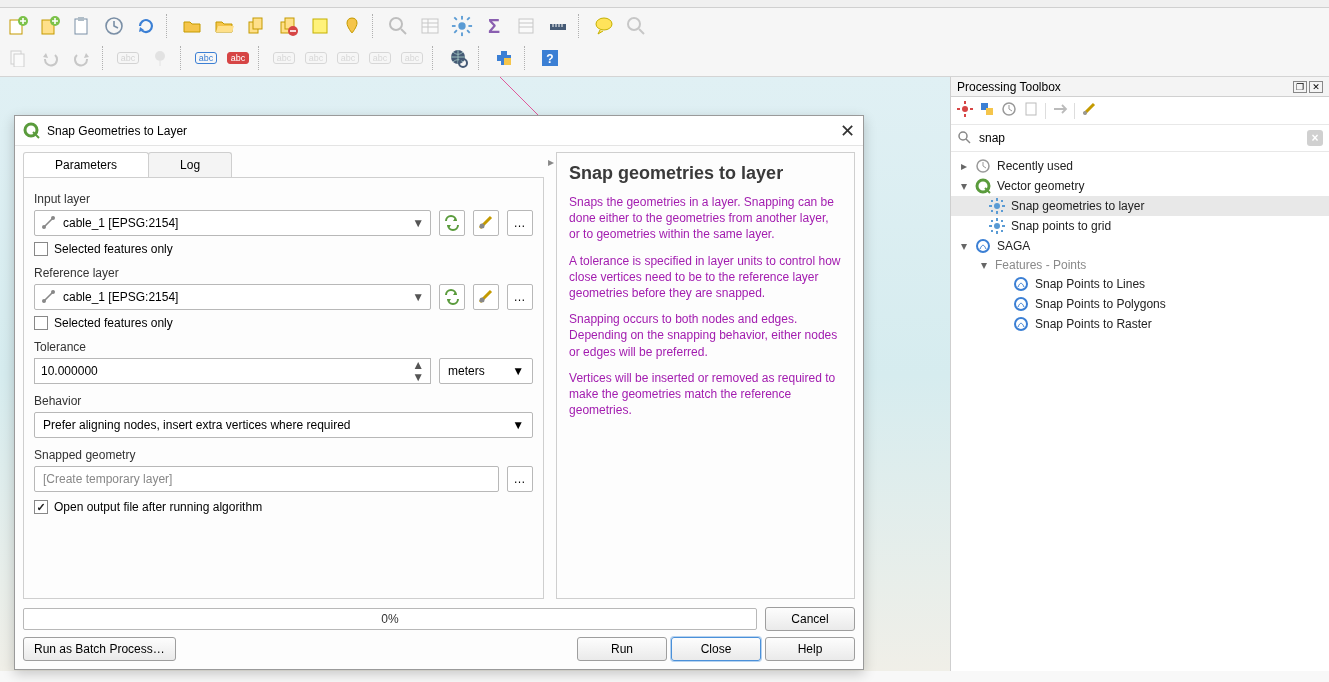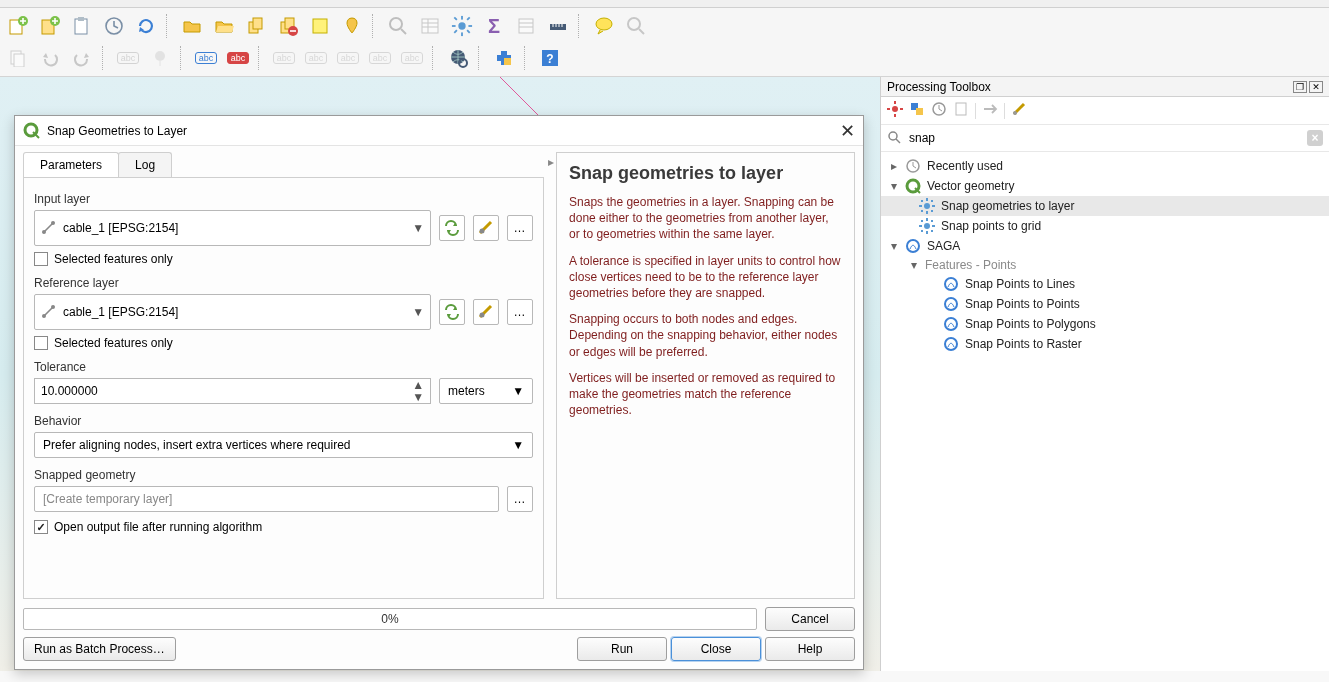--- a/index.html
+++ b/index.html
@@ -7,21 +7,21 @@
 .menu-frag { height: 8px; border-bottom: 1px solid #d0d0d0; background: #f0f0f0; }
 .toolbars { background: #f6f6f6; border-bottom: 1px solid #d4d4d4; padding: 2px 4px; }
 .tb-row { display: flex; align-items: center; gap: 4px; padding: 2px 0; }
 .tb-btn { width: 28px; height: 28px; display: flex; align-items: center; justify-content: center; border-radius: 3px; }
 .tb-sep { width: 6px; height: 24px; border-left: 1px dotted #b0b0b0; margin: 0 2px; }
 
 .main-area { display: flex; height: calc(100% - 88px); }
 .canvas { flex: 1; background: linear-gradient(180deg, #e0f0f4 0%, #d6ecef 50%, #f0efe8 100%); position: relative; }
 .canvas svg { position: absolute; top: 0; left: 0; }
 
-.toolbox-panel { width: 449px; background: #fff; border-left: 1px solid #cfcfcf; display: flex; flex-direction: column; }
+.toolbox-panel { width: 379px; background: #fff; border-left: 1px solid #cfcfcf; display: flex; flex-direction: column; }
 .panel-title { height: 20px; background: #f4f4f4; border-bottom: 1px solid #d0d0d0; padding: 2px 6px; font-size: 12px; display: flex; align-items: center; justify-content: space-between; }
 .panel-title .controls { display: flex; gap: 2px; }
 .panel-title .controls span { width: 14px; height: 12px; border: 1px solid #888; font-size: 9px; text-align: center; }
 .tb-tools { display: flex; gap: 6px; padding: 4px 6px; align-items: center; border-bottom: 1px solid #e8e8e8; }
 .search-row { padding: 4px 6px; display: flex; align-items: center; gap: 6px; border-bottom: 1px solid #e8e8e8; }
 .search-row input { flex: 1; border: none; outline: none; padding: 2px; }
 .search-clear { width: 16px; height: 16px; border-radius: 3px; background: #d0d0d0; color: #fff; display: flex; align-items: center; justify-content: center; font-weight: bold; }
 
 .tree { padding: 4px 0; overflow: auto; }
 .tree-row { display: flex; align-items: center; gap: 6px; padding: 2px 8px; white-space: nowrap; }
@@ -36,41 +36,41 @@
 .dialog { position: absolute; left: 14px; top: 115px; width: 850px; height: 555px; background: #fdfdfd; border: 1px solid #9a9a9a; box-shadow: 0 4px 12px rgba(0,0,0,0.2); display: flex; flex-direction: column; }
 .dlg-title { height: 30px; display: flex; align-items: center; padding: 0 8px; background: #fff; border-bottom: 1px solid #e4e4e4; }
 .dlg-title .q { width: 18px; height: 18px; margin-right: 6px; }
 .dlg-title .close { margin-left: auto; font-size: 18px; color: #333; cursor: pointer; }
 .dlg-body { flex: 1; display: flex; flex-direction: column; padding: 6px 8px 8px 8px; }
 .dlg-split { display: flex; gap: 12px; flex: 1; }
 .dlg-left { flex: 1.05; display: flex; flex-direction: column; }
 .dlg-right { flex: 0.55; border: 1px solid #cfcfcf; padding: 10px 12px; position: relative; }
 .dlg-right .grip { position: absolute; left: -9px; top: 2px; color: #888; }
 .tabs { display: flex; border-bottom: 1px solid #cfcfcf; }
-.tab { padding: 5px 16px; border: 1px solid #cfcfcf; border-bottom: none; background: #f4f4f4; margin-right: -1px; border-radius: 3px 3px 0 0; text-align: center; }
+.tab { padding: 5px 31px; border: 1px solid #cfcfcf; border-bottom: none; background: #f4f4f4; margin-right: -1px; border-radius: 3px 3px 0 0; text-align: center; }
 .tab.active { background: #fff; }
 .params { border: 1px solid #cfcfcf; border-top: none; padding: 10px 10px 6px 10px; flex: 1; }
 .field-label { color: #333; margin: 4px 0 4px 0; }
 .hrow { display: flex; align-items: center; gap: 8px; }
-.combo { flex: 1; height: 36px; border: 1px solid #b8b8b8; background: #fff; display: flex; align-items: center; padding: 0 6px; border-radius: 2px; }
+.combo { flex: 1; height: 26px; border: 1px solid #b8b8b8; background: #fff; display: flex; align-items: center; padding: 0 6px; border-radius: 2px; }
 .combo .caret { margin-left: auto; color: #555; }
 .smallbtn { width: 26px; height: 26px; border: 1px solid #b8b8b8; background: #fff; border-radius: 2px; display: flex; align-items: center; justify-content: center; }
 .chk { display: flex; align-items: center; gap: 6px; margin: 6px 0 10px 0; }
 .chk .box { width: 14px; height: 14px; border: 1px solid #888; background: #fff; display: inline-flex; align-items: center; justify-content: center; }
 .chk .box.checked::after { content: "✓"; font-size: 11px; line-height: 1; color: #222; font-weight: bold; }
 .spin { flex: 1; height: 26px; border: 1px solid #b8b8b8; background: #fff; display: flex; align-items: center; padding: 0 6px; border-radius: 0; }
 .spin .arrows { margin-left: auto; display: flex; flex-direction: column; font-size: 8px; line-height: 1; color: #555; }
 .unit-combo { width: 94px; height: 26px; border: 1px solid #b8b8b8; background: #fff; display: flex; align-items: center; padding: 0 8px; border-radius: 2px; }
 .unit-combo .caret { margin-left: auto; }
 .fullcombo { width: 100%; height: 26px; border: 1px solid #b8b8b8; background: #fff; display: flex; align-items: center; padding: 0 8px; border-radius: 2px; margin-bottom: 10px; text-align: right; }
 .fullcombo .caret { margin-left: auto; }
 .text-in { flex: 1; height: 26px; border: 1px solid #b8b8b8; background: #fff; color: #888; padding: 0 8px; display: flex; align-items: center; border-radius: 2px; }
 
 .help-head { font-size: 18px; font-weight: 600; color: #3a3a3a; margin-bottom: 10px; }
-.help-p { color: #7f1d1d; font-size: 12px; margin-bottom: 10px; line-height: 1.35; }
+.help-p { color: #a21caf; font-size: 12px; margin-bottom: 10px; line-height: 1.35; }
 
 .progress-row { display: flex; gap: 8px; margin-top: 8px; align-items: center; }
 .progress { flex: 1; height: 22px; border: 1px solid #b8b8b8; border-radius: 2px; background: #fff; display: flex; align-items: center; justify-content: center; color: #333; }
 .btn { width: 90px; height: 24px; border: 1px solid #9e9e9e; background: linear-gradient(#fdfdfd,#eaeaea); border-radius: 3px; display: flex; align-items: center; justify-content: center; }
 .btn.primary { border-color: #4a90d9; box-shadow: 0 0 0 1px rgba(74,144,217,0.4); }
 .bottom-row { display: flex; margin-top: 6px; align-items: center; }
 .bottom-row .right { margin-left: auto; display: flex; gap: 4px; }
 .batch-btn { height: 24px; padding: 0 10px; border: 1px solid #9e9e9e; background: linear-gradient(#fdfdfd,#eaeaea); border-radius: 3px; display: flex; align-items: center; }
 
 
@@ -416,30 +416,20 @@
       </div>
       <div class="tree-row">
         <span class="tree-indent" style="width:48px"></span>
         <span class="tree-icon">
             <svg width="16" height="16">
               <circle cx="8" cy="8" r="6" fill="none" stroke="#3b7fd4" stroke-width="2"></circle>
               <path d="M5 11c2-5 4-5 6 0" stroke="#3b7fd4" fill="none"></path>
             </svg>
           </span>
         <span class="tree-label">Snap Points to Lines</span>
-      </div>
-      <div class="tree-row">
-        <span class="tree-indent" style="width:48px"></span>
-        <span class="tree-icon">
-            <svg width="16" height="16">
-              <circle cx="8" cy="8" r="6" fill="none" stroke="#3b7fd4" stroke-width="2"></circle>
-              <path d="M5 11c2-5 4-5 6 0" stroke="#3b7fd4" fill="none"></path>
-            </svg>
-          </span>
-        <span class="tree-label">Snap Points to Points</span>
       </div>
       <div class="tree-row">
         <span class="tree-indent" style="width:48px"></span>
         <span class="tree-icon">
             <svg width="16" height="16">
               <circle cx="8" cy="8" r="6" fill="none" stroke="#3b7fd4" stroke-width="2"></circle>
               <path d="M5 11c2-5 4-5 6 0" stroke="#3b7fd4" fill="none"></path>
             </svg>
           </span>
         <span class="tree-label">Snap Points to Polygons</span>

